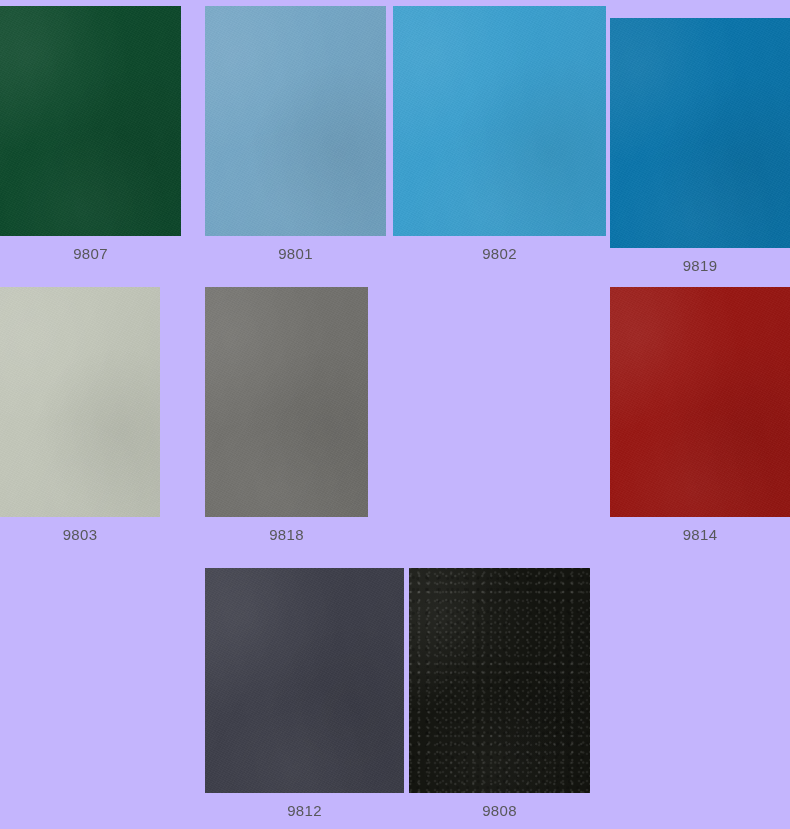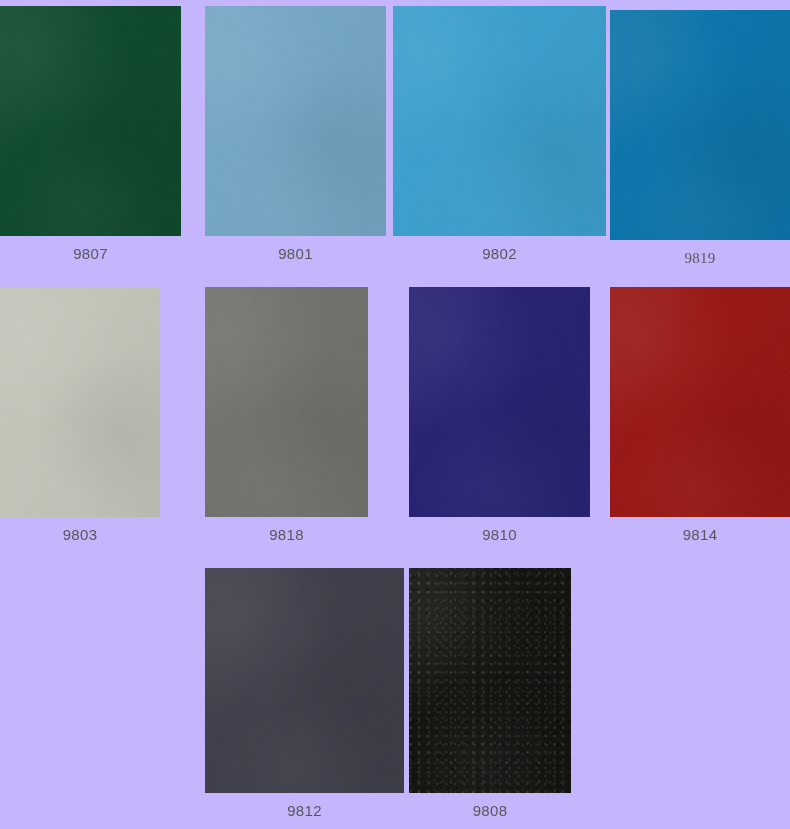--- a/index.html
+++ b/index.html
@@ -102,62 +102,55 @@
       </div>
       <div class="swatch-label" style="color: rgb(88, 88, 90);">9801</div>
     </div>
     <div class="swatch-cell" style="left: 393px; top: 6px; width: 213px;">
       <div class="swatch-chip" title="9802" style="height: 230px; background-color: rgb(59, 160, 207);">
         <div class="grain"></div>
         <div class="grain-fine"></div>
       </div>
       <div class="swatch-label" style="color: rgb(88, 88, 90);">9802</div>
     </div>
-    <div class="swatch-cell" style="left: 610px; top: 10px; width: 180px; font-family: Liberation Serif, serif;">
+    <div class="swatch-cell" style="left: 610px; top: 18px; width: 180px;">
       <div class="swatch-chip" title="9819" style="height: 230px; background-color: rgb(11, 117, 171);">
         <div class="grain"></div>
         <div class="grain-fine"></div>
       </div>
       <div class="swatch-label" style="color: rgb(88, 88, 90);">9819</div>
     </div>
     <div class="swatch-cell" style="left: 0px; top: 287px; width: 160px;">
       <div class="swatch-chip" title="9803" style="height: 230px; background-color: rgb(195, 199, 186);">
         <div class="grain"></div>
         <div class="grain-fine"></div>
       </div>
       <div class="swatch-label" style="color: rgb(88, 88, 90);">9803</div>
     </div>
     <div class="swatch-cell" style="left: 205px; top: 287px; width: 163px;">
       <div class="swatch-chip" title="9818" style="height: 230px; background-color: rgb(115, 114, 110);">
         <div class="grain"></div>
         <div class="grain-fine"></div>
       </div>
       <div class="swatch-label" style="color: rgb(88, 88, 90);">9818</div>
     </div>
-    <div class="swatch-cell" style="left: 409px; top: 287px; width: 181px;">
-      <div class="swatch-chip" title="9810" style="height: 230px; background-color: rgb(38, 34, 116);">
-        <div class="grain"></div>
-        <div class="grain-fine"></div>
-      </div>
-      <div class="swatch-label" style="color: rgb(88, 88, 90);">9810</div>
-    </div>
     <div class="swatch-cell" style="left: 610px; top: 287px; width: 180px;">
       <div class="swatch-chip" title="9814" style="height: 230px; background-color: rgb(153, 23, 19);">
         <div class="grain"></div>
         <div class="grain-fine"></div>
       </div>
       <div class="swatch-label" style="color: rgb(88, 88, 90);">9814</div>
     </div>
     <div class="swatch-cell" style="left: 205px; top: 568px; width: 199px;">
       <div class="swatch-chip" title="9812" style="height: 225px; background-color: rgb(62, 63, 74);">
         <div class="grain"></div>
         <div class="grain-fine"></div>
       </div>
       <div class="swatch-label" style="color: rgb(88, 88, 90);">9812</div>
     </div>
-    <div class="swatch-cell" style="left: 409px; top: 568px; width: 162px;">
+    <div class="swatch-cell" style="left: 409px; top: 568px; width: 181px;">
       <div class="swatch-chip pebbled" title="9808" style="height: 225px; background-color: rgb(20, 21, 16);">
         <div class="grain"></div>
         <div class="grain-fine"></div>
       </div>
       <div class="swatch-label" style="color: rgb(88, 88, 90);">9808</div>
     </div>
   </div>
 
 </body></html>

